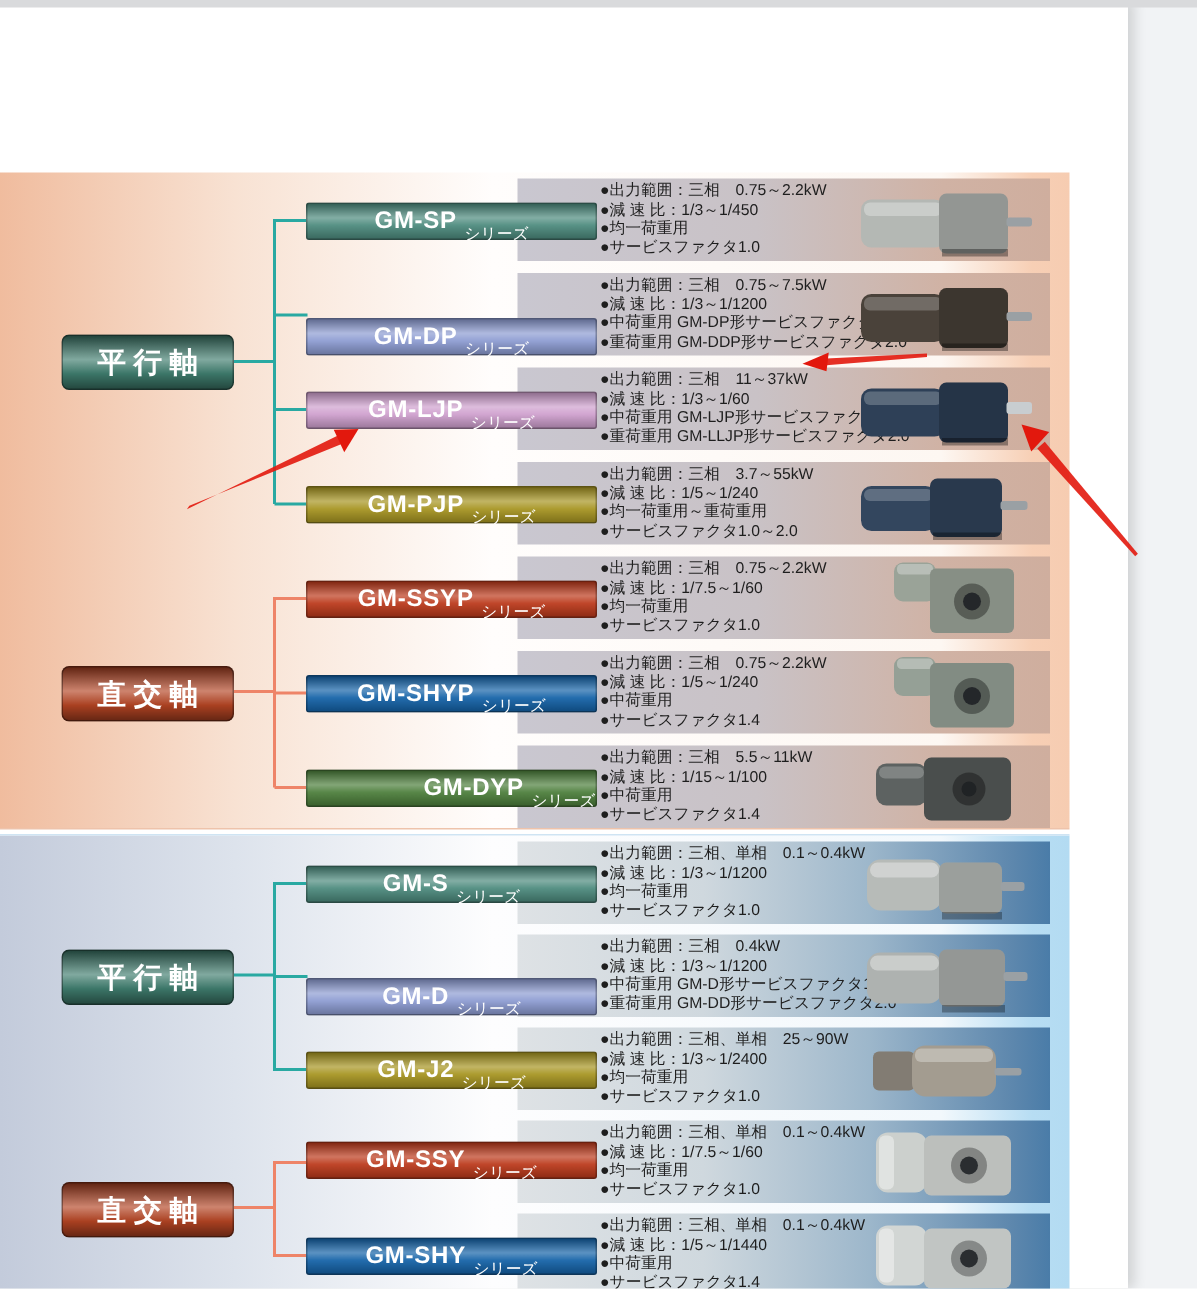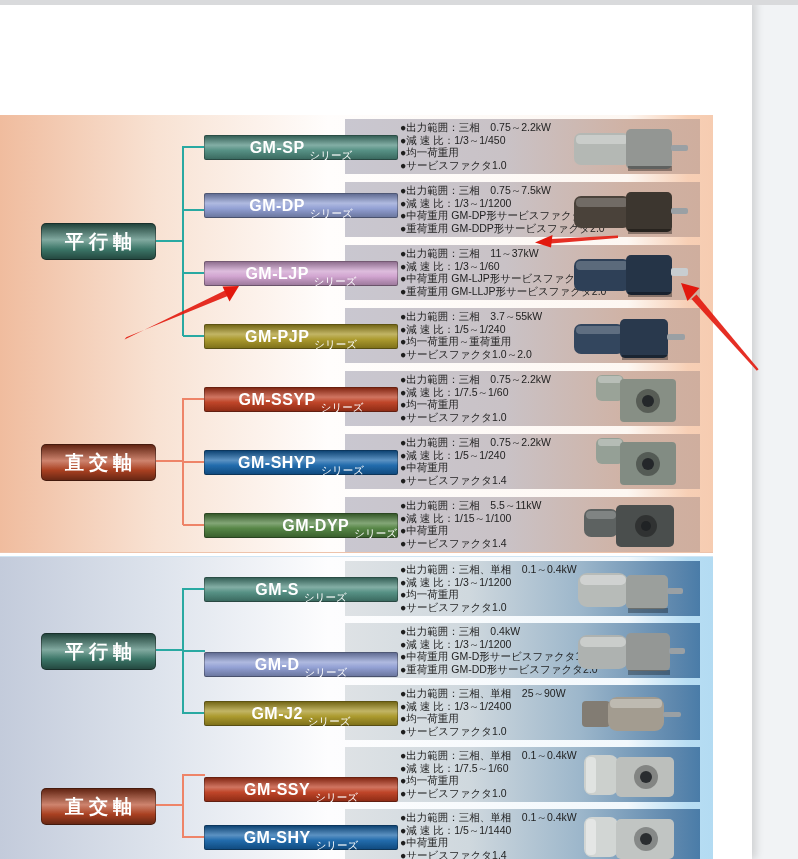--- a/index.html
+++ b/index.html
@@ -82,21 +82,21 @@
       </div>
       <svg class="motor" viewBox="0 0 122 51">
         <rect x="4" y="12" width="56" height="32" rx="7" fill="#4a423a"></rect>
         <rect x="6" y="14" width="52" height="9" rx="4" fill="#ffffff" opacity=".22"></rect>
         <rect x="56" y="8" width="46" height="40" rx="5" fill="#4a423a"></rect>
         <rect x="56" y="8" width="46" height="40" rx="5" fill="#000000" opacity=".18"></rect>
         <rect x="101" y="24" width="17" height="6" rx="2" fill="#9aa0a4"></rect>
         <rect x="58" y="45" width="44" height="5" fill="#000000" opacity=".35"></rect>
       </svg>
     </div>
-    <div class="series-box" style="top: 78px; background-color: rgb(141, 156, 210);">
+    <div class="series-box" style="top: 97px; background-color: rgb(141, 156, 210);">
       <span class="series-name">GM-DP</span>
       <span class="series-suffix">シリーズ</span>
     </div>
 
     <div class="band warm-band" style="top:130px">
       <div class="specs">
         <div class="spec-line">●出力範囲：三相　11～37kW</div>
         <div class="spec-line">●減 速 比：1/3～1/60</div>
         <div class="spec-line">●中荷重用 GM-LJP形サービスファクタ1.4</div>
         <div class="spec-line">●重荷重用 GM-LLJP形サービスファクタ2.0</div>
@@ -287,21 +287,21 @@
       </div>
       <svg class="motor" viewBox="0 0 122 51">
         <rect x="14" y="6" width="34" height="40" rx="8" fill="#ccd0cd"></rect>
         <rect x="16" y="8" width="10" height="36" rx="4" fill="#ffffff" opacity=".4"></rect>
         <rect x="46" y="8" width="58" height="40" rx="5" fill="#ccd0cd"></rect>
         <rect x="46" y="8" width="58" height="40" rx="5" fill="#000000" opacity=".08"></rect>
         <circle cx="76" cy="28" r="12" fill="#000000" opacity=".3"></circle>
         <circle cx="76" cy="28" r="6" fill="#2a2d30"></circle>
       </svg>
     </div>
-    <div class="series-box" style="top: 220px; background-color: rgb(188, 58, 28); justify-content: center;">
+    <div class="series-box" style="top: 204px; background-color: rgb(188, 58, 28); justify-content: center;">
       <span class="series-name">GM-SSY</span>
       <span class="series-suffix">シリーズ</span>
     </div>
 
     <div class="band cool-band" style="top:252px">
       <div class="specs">
         <div class="spec-line">●出力範囲：三相、単相　0.1～0.4kW</div>
         <div class="spec-line">●減 速 比：1/5～1/1440</div>
         <div class="spec-line">●中荷重用</div>
         <div class="spec-line">●サービスファクタ1.4</div>

